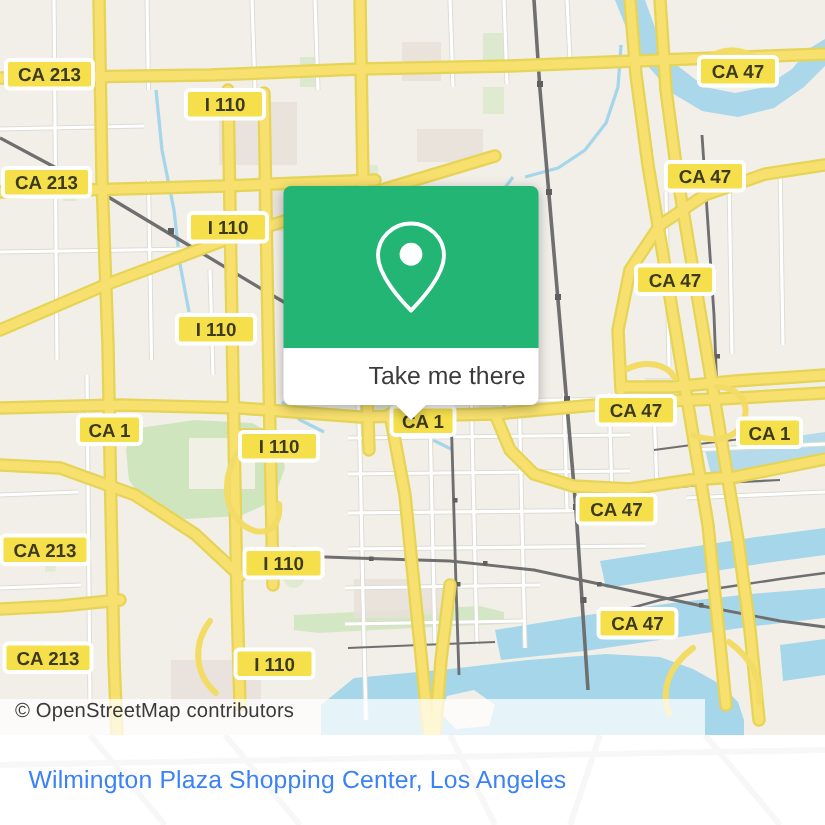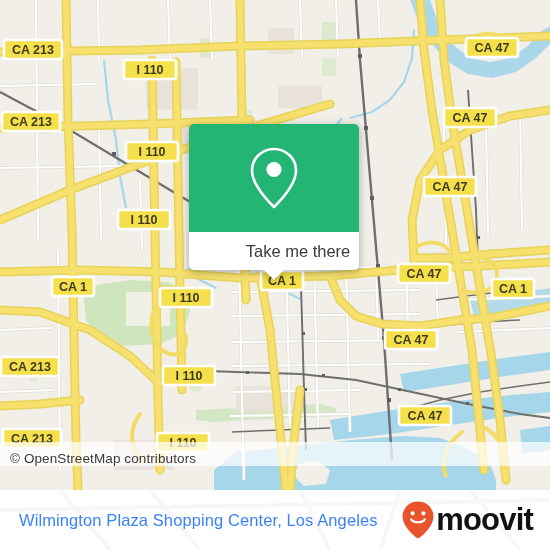--- a/index.html
+++ b/index.html
@@ -16,24 +16,24 @@
   #map {
     position: absolute; left: 0; top: 0;
     width: 550px; height: 490px;
     background: #7dd3fc;
     overflow: hidden;
   }
   #map svg { display: block; width: 550px; height: 490px; }
 
   
   #attribution {
-    position: absolute; left: 0; top: 442px;
-    width: 550px; height: 24px;
+    position: absolute; left: 0; top: 466px;
+    width: 470px; height: 24px;
     background: rgba(255,255,255,0.72);
-    display: flex; align-items: flex-end;
+    display: flex; align-items: flex-start;
     padding-left: 10px;
     font-size: 13.5px;
     color: #3a3a3a;
     letter-spacing: 0.1px;
     z-index: 6;
   }
 
   
   #popup {
     position: absolute;
@@ -457,24 +457,15 @@
       <g stroke="#8a8a8a" fill="none" stroke-width="4">
         <path d="M60,490 L110,550"></path>
           <path d="M150,490 L200,550"></path>
         <path d="M0,510 L550,500"></path>
           <path d="M300,490 L330,550"></path>
         <path d="M400,490 L380,550"></path>
           <path d="M470,490 L520,550"></path>
       </g>
     </svg>
     <div id="place-label">Wilmington Plaza Shopping Center, Los Angeles</div>
-    <div id="brand">
-      <svg width="34" height="40" viewBox="0 0 34 40">
-        <path d="M17,1.5 C8.4,1.5 1.5,8.2 1.5,16.4 C1.5,25.6 12,35.5 17,38.5 C22,35.5 32.5,25.6 32.5,16.4 C32.5,8.2 25.6,1.5 17,1.5 Z" fill="#e8552d"></path>
-        <circle cx="11.6" cy="13.4" r="2.05" fill="#ffffff"></circle>
-        <circle cx="22.4" cy="13.4" r="2.05" fill="#ffffff"></circle>
-        <path d="M10.2,19.4 C12.4,23.2 21.6,23.2 23.8,19.4" fill="none" stroke="#ffffff" stroke-width="2.1" stroke-linecap="round"></path>
-      </svg>
-      <span id="brand-wordmark" style="color: rgb(18, 18, 18);">moovit</span>
-    </div>
   </div>
 
 </div>
 
 </body></html>

